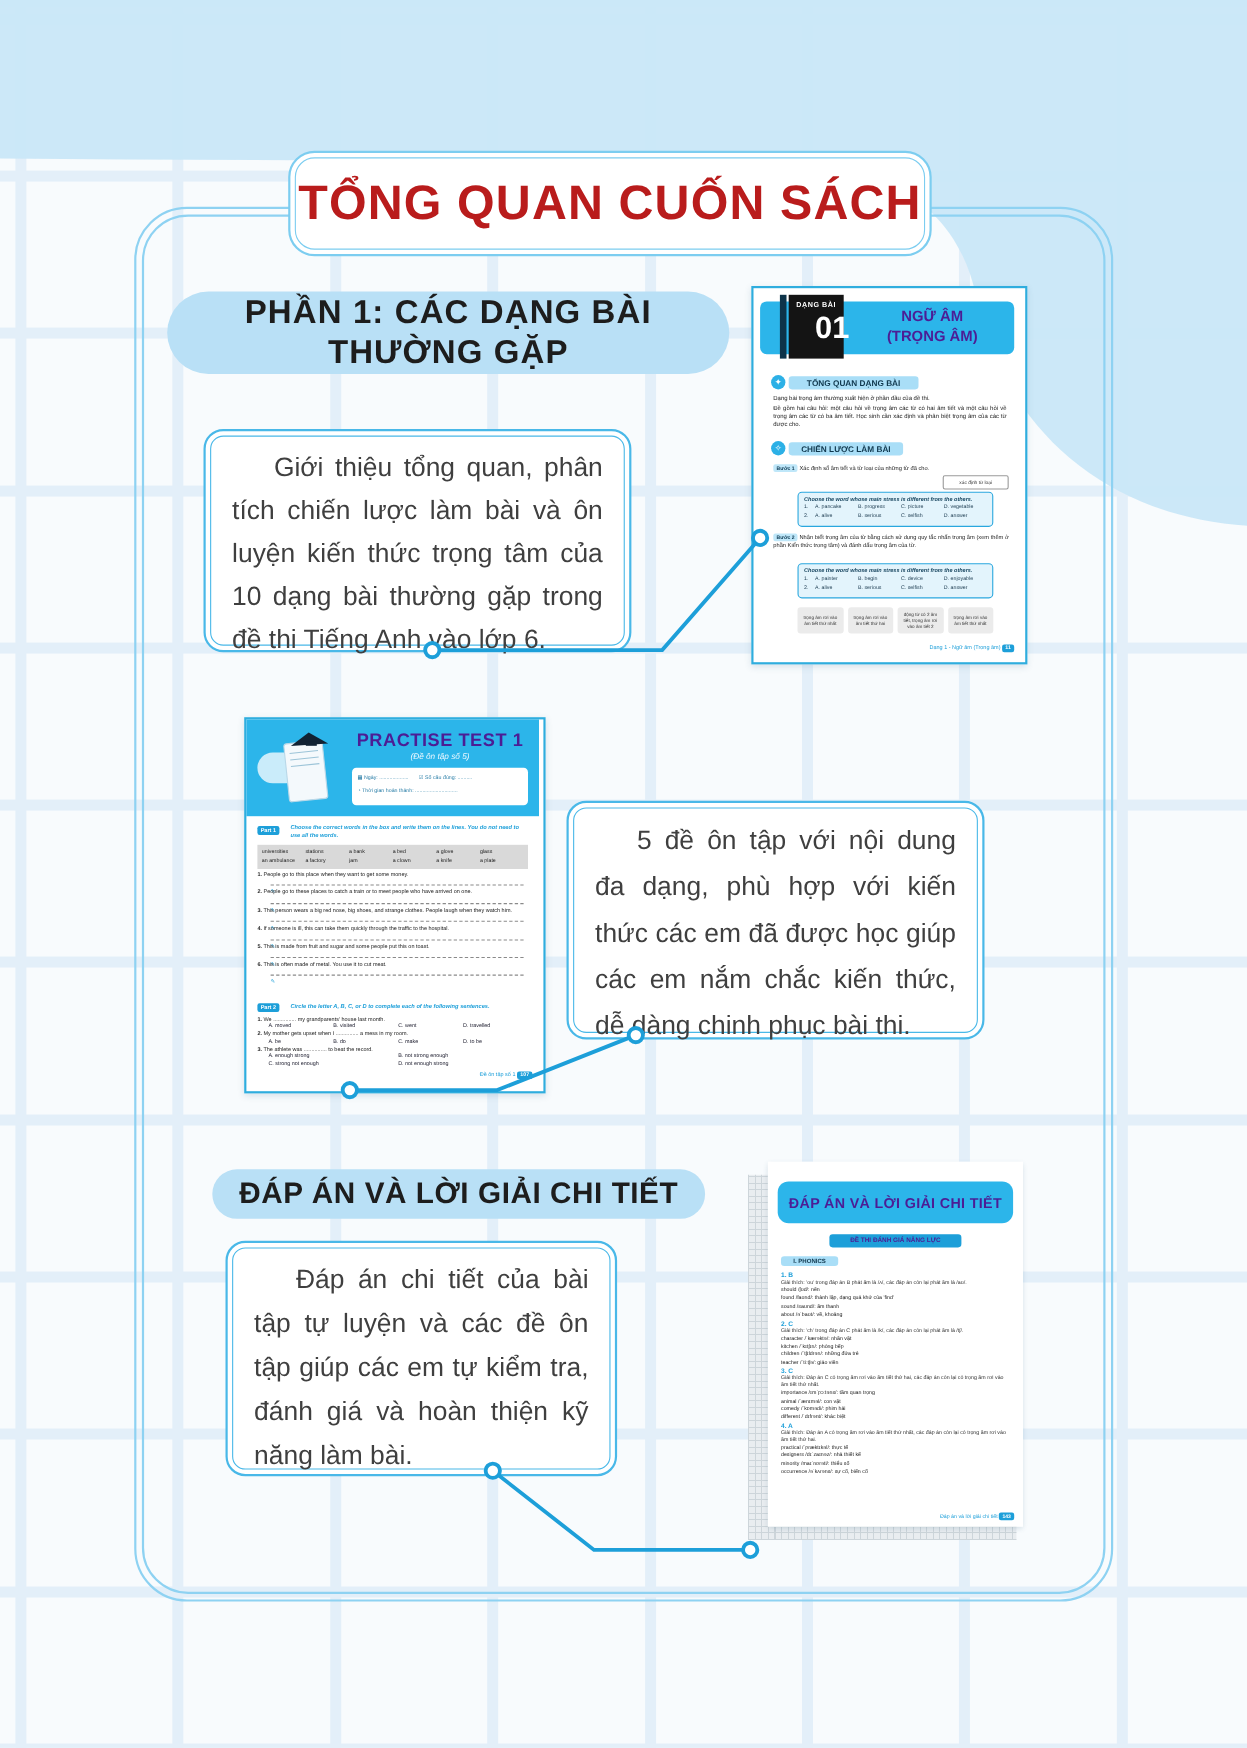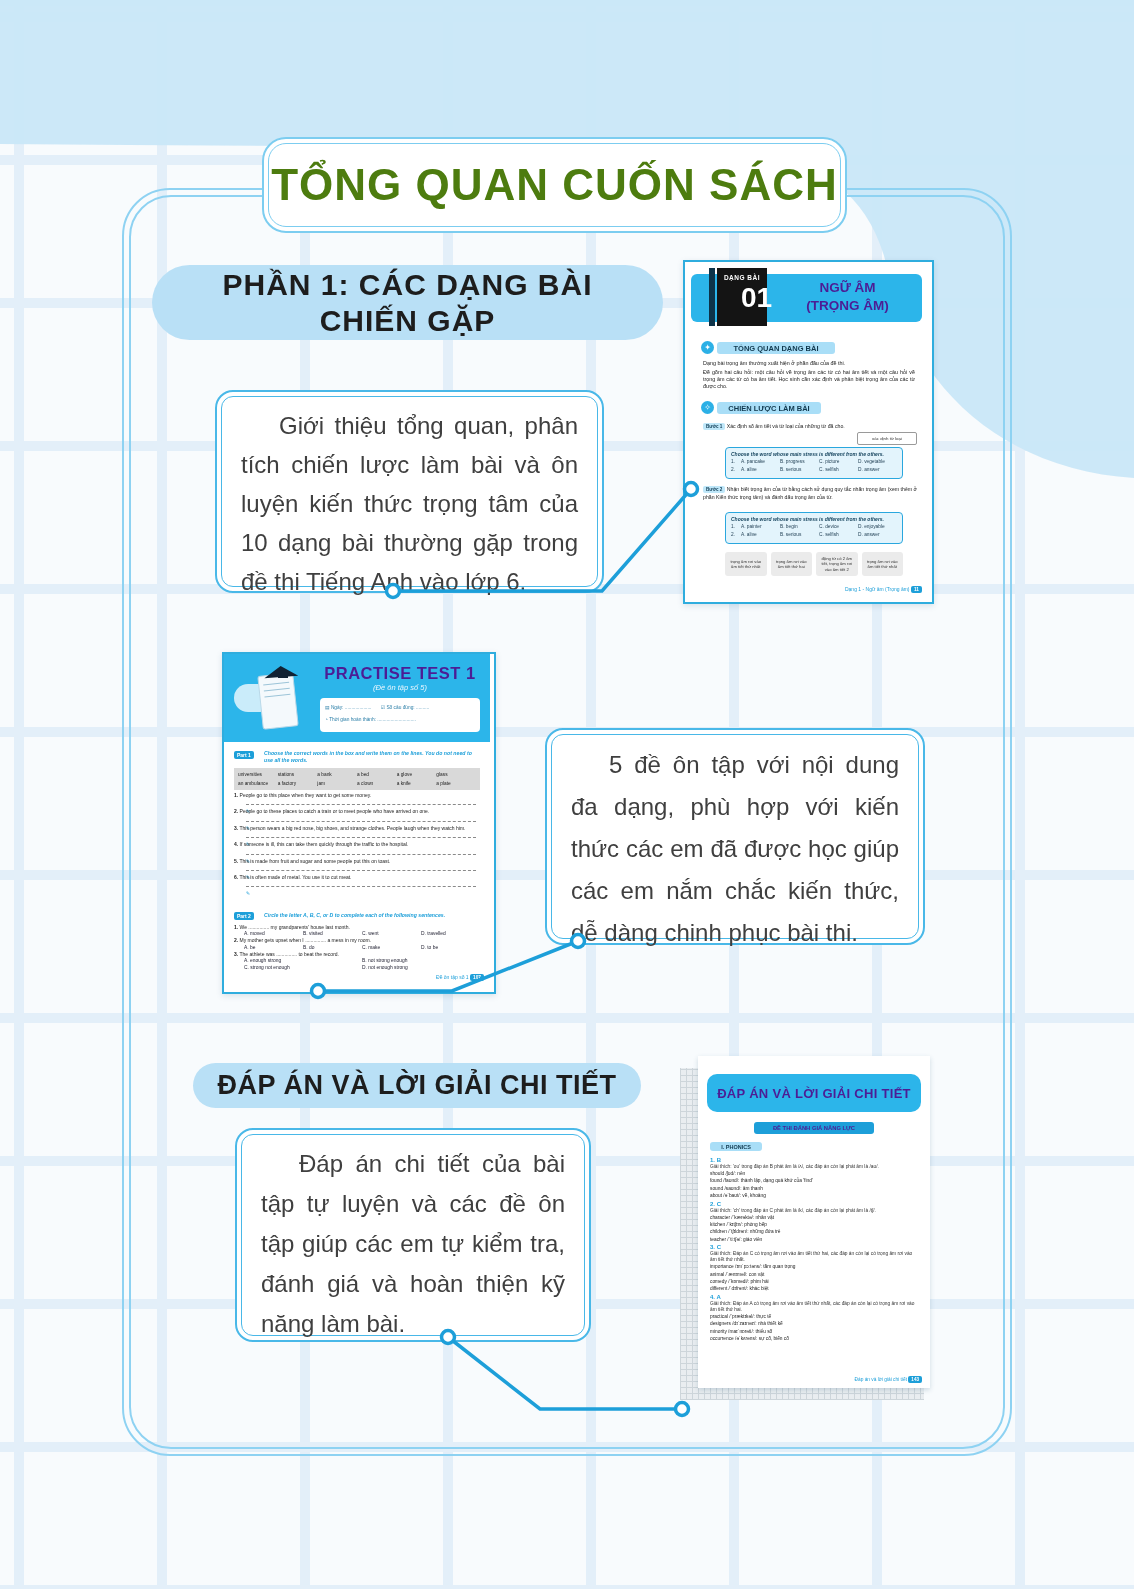--- a/index.html
+++ b/index.html
@@ -8,23 +8,23 @@
   .pattern{position:absolute;inset:0;
     background-image:
       repeating-linear-gradient(0deg, #e3eff9 0 10px, rgba(0,0,0,0) 10px 143px),
       repeating-linear-gradient(90deg, #e3eff9 0 10px, rgba(0,0,0,0) 10px 143px);
     background-position:14px 6px;}
   .blob{position:absolute;left:0;top:0;}
   .frame{position:absolute;left:122px;top:188px;width:886px;height:1264px;border:2.5px solid #8ed2f2;border-radius:48px;}
   .frame::before{content:"";position:absolute;inset:5px;border:2px solid #8ed2f2;border-radius:42px;}
   .title-card{position:absolute;left:262px;top:137px;width:581px;height:92px;background:#fff;border:2px solid #7ccdf0;border-radius:24px;display:flex;align-items:center;justify-content:center;}
   .title-card::before{content:"";position:absolute;inset:4px;border:1.5px solid #7ccdf0;border-radius:18px;}
-  .title-card .tt{font-size:44px;font-weight:800;color:#4d7c0f;letter-spacing:1px;white-space:nowrap;}
+  .title-card .tt{font-size:44px;font-weight:800;color:#b91c1c;letter-spacing:1px;white-space:nowrap;}
   .pill{position:absolute;background:#b9e0f6;border-radius:44px;display:flex;flex-direction:column;align-items:center;justify-content:center;font-weight:800;color:#1d1d1d;text-align:center;}
-  .descbox{position:absolute;background:#fff;border:2px solid #49b8e8;border-radius:18px;margin-left:30px;}
+  .descbox{position:absolute;background:#fff;border:2px solid #49b8e8;border-radius:18px;}
   .descbox::before{content:"";position:absolute;inset:4px;border:1.5px solid #49b8e8;border-radius:12px;}
   .desc-text{position:absolute;left:24px;right:24px;top:14px;font-size:24px;color:#3f3f3f;text-align:justify;text-indent:38px;}
   .thumb{position:absolute;background:#fff;border:2px solid #2fadde;box-shadow:0 2px 6px rgba(40,90,120,.15);}
   .w{color:#4c1d95;}
   .blue{color:#1d9fd9;}
   .mini-pill{position:absolute;background:#a9def7;border-radius:3px;font-weight:bold;color:#10384e;display:flex;align-items:center;justify-content:center;}
   .icirc{position:absolute;width:13px;height:13px;border-radius:50%;background:#2cb0e6;color:#fff;font-size:8px;display:flex;align-items:center;justify-content:center;}
   .exbox{position:absolute;background:#e3f4fc;border:1px solid #2aa7de;border-radius:4px;padding:3px 5px;box-sizing:border-box;}
   .exrow{display:flex;gap:0;font-size:4.8px;color:#1e3d52;line-height:8px;}
   .exrow span{flex:1;}
@@ -54,21 +54,21 @@
   </svg>
 
   <div class="frame"></div>
 
   <div class="title-card">
     <span class="tt">TỔNG QUAN CUỐN SÁCH</span>
   </div>
 
   <div class="pill" id="p1" style="left:152px;top:265px;width:511px;height:75px;font-size:30px;line-height:36px;letter-spacing:1px;">
     <span>PHẦN 1: CÁC DẠNG BÀI</span>
-    <span>CHIẾN GẶP</span>
+    <span>THƯỜNG GẶP</span>
   </div>
   <div class="descbox" style="left:185px;top:390px;width:385px;height:199px;">
     <div class="desc-text" style="line-height:39px;">Giới thiệu tổng quan, phân tích chiến lược làm bài và ôn luyện kiến thức trọng tâm của 10 dạng bài thường gặp trong đề thi Tiếng Anh vào lớp 6.</div>
   </div>
 
   <div class="descbox" style="left:515px;top:728px;width:376px;height:213px;">
     <div class="desc-text" style="line-height:42px;">5 đề ôn tập với nội dung đa dạng, phù hợp với kiến thức các em đã được học giúp các em nắm chắc kiến thức, dễ dàng chinh phục bài thi.</div>
   </div>
 
   <div class="pill" style="left:193px;top:1063px;width:448px;height:45px;font-size:27px;letter-spacing:0.5px;">

